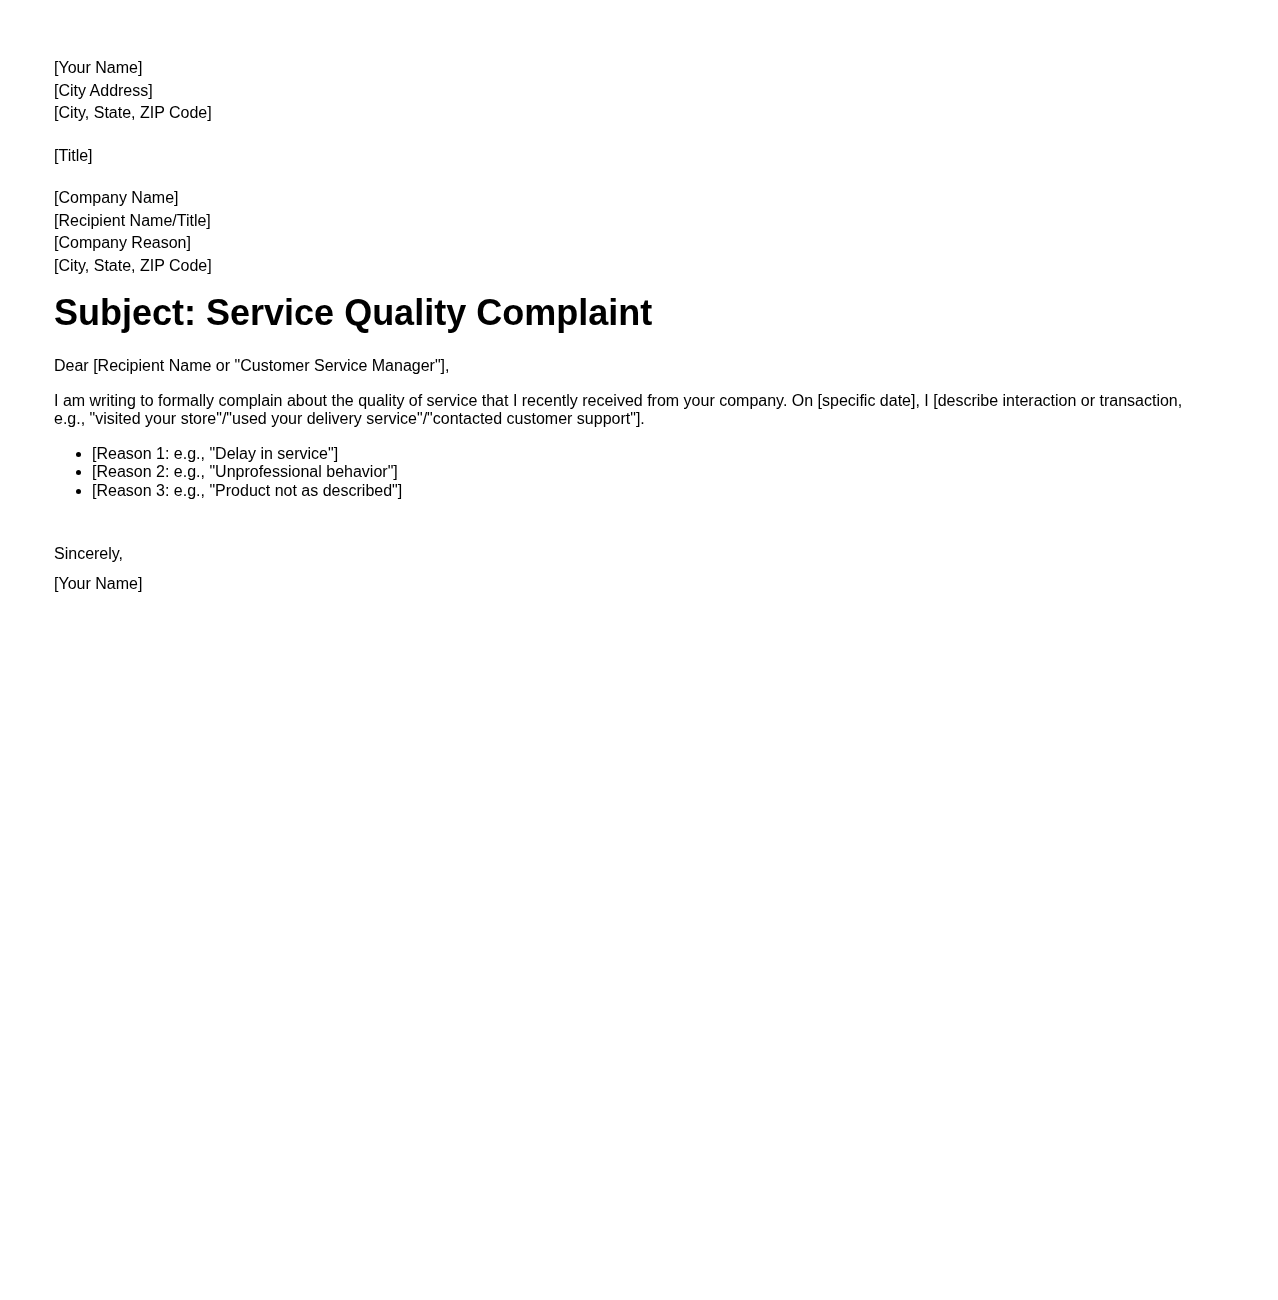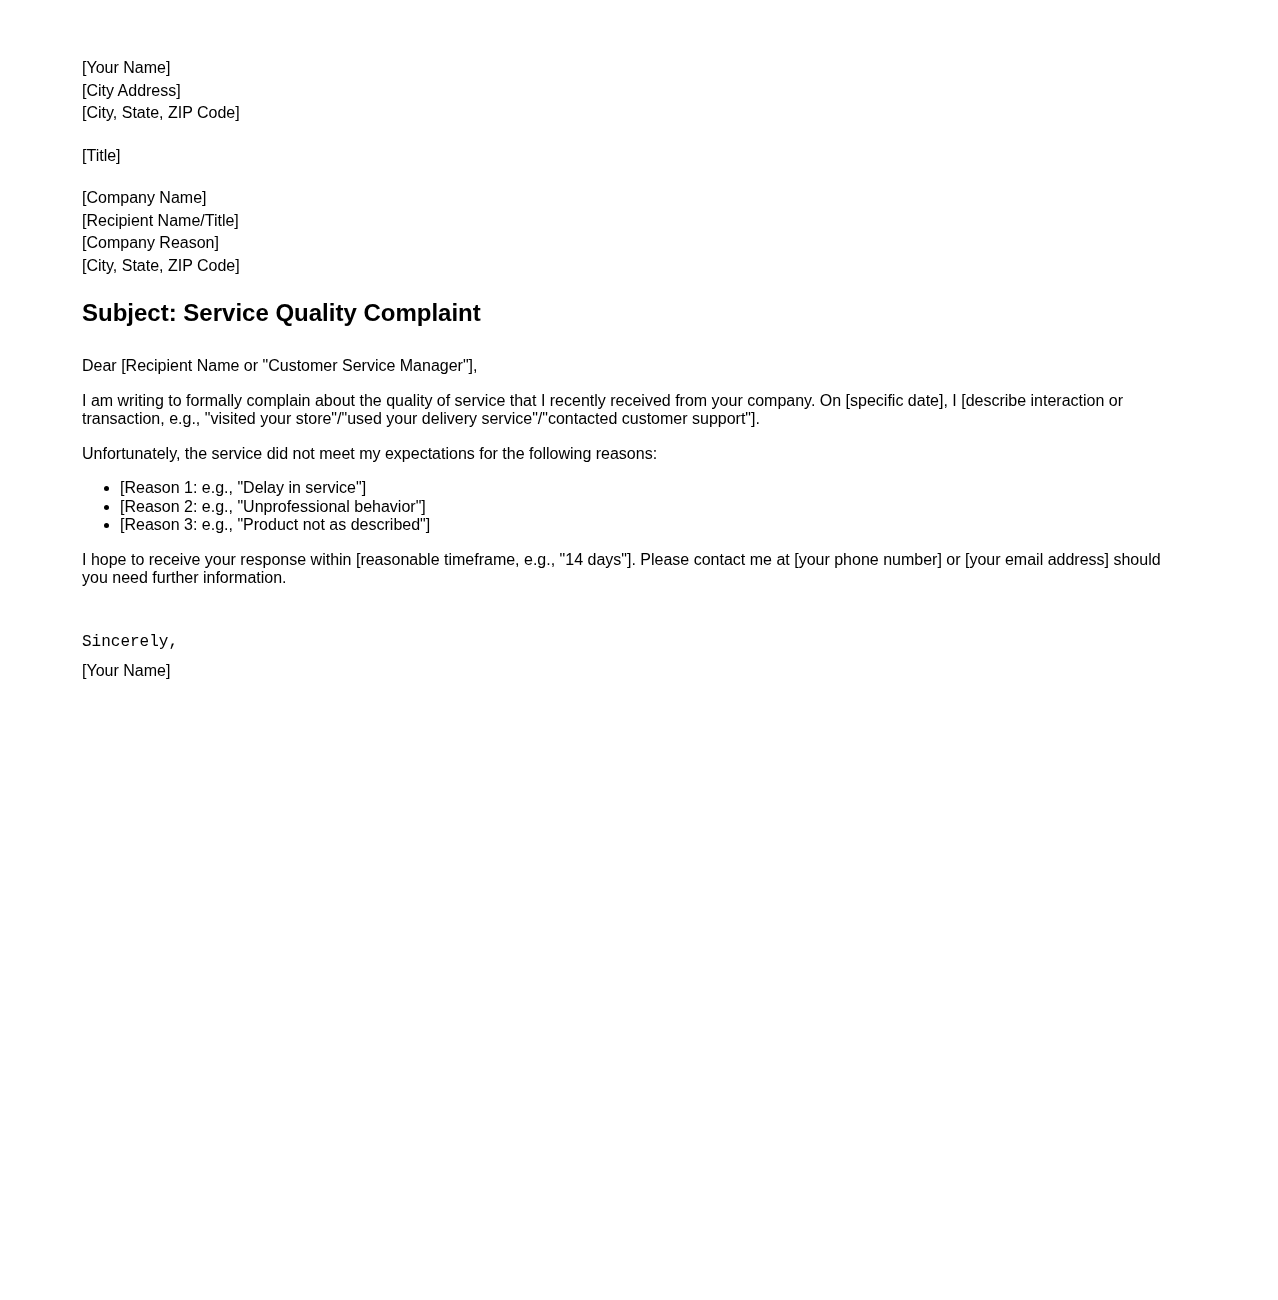--- a/index.html
+++ b/index.html
@@ -9,49 +9,48 @@
   }
   body {
     width: 1278px;
     height: 1300px;
     overflow: hidden;
     font-family: "Liberation Sans", "DejaVu Sans", sans-serif;
     font-size: 16px;
     color: #000000;
   }
   .page {
-    padding: 57px 88px 0 82px;
+    padding: 57px 88px 0 54px;
   }
   .addr-block {
     margin: 0 0 20px 0;
   }
   .addr-block p {
     margin: 0;
     line-height: 22.5px;
   }
   h1.subject {
-    font-size: 24px;
+    font-size: 36px;
     line-height: 32px;
     font-weight: bold;
     margin: 15px 0 28px 0;
   }
   p.body {
     margin: 16px 0;
     line-height: 18.5px;
   }
   ul.reasons {
     margin: 16px 0;
     padding-left: 38px;
   }
   ul.reasons li {
     line-height: 18.5px;
   }
   p.sig-close {
     margin: 45px 0 0 0;
-    font-family: Liberation Mono, monospace;
   }
   p.sig-name {
     margin: 11px 0 0 0;
   }
 </style>
 </head>
 <body>
 
 <div class="page">
 
@@ -71,27 +70,25 @@
     <p>[Company Reason]</p>
     <p>[City, State, ZIP Code]</p>
   </div>
 
   <h1 class="subject">Subject: Service Quality Complaint</h1>
 
   <p class="body">Dear [Recipient Name or "Customer Service Manager"],</p>
 
   <p class="body">I am writing to formally complain about the quality of service that I recently received from your company. On [specific date], I [describe interaction or transaction, e.g., "visited your store"/"used your delivery service"/"contacted customer support"].</p>
 
-  <p class="body">Unfortunately, the service did not meet my expectations for the following reasons:</p>
 
   <ul class="reasons">
     <li>[Reason 1: e.g., "Delay in service"]</li>
     <li>[Reason 2: e.g., "Unprofessional behavior"]</li>
     <li>[Reason 3: e.g., "Product not as described"]</li>
   </ul>
 
 
-  <p class="body">I hope to receive your response within [reasonable timeframe, e.g., "14 days"]. Please contact me at [your phone number] or [your email address] should you need further information.</p>
 
   <p class="body sig-close">Sincerely,</p>
   <p class="body sig-name">[Your Name]</p>
 
 </div>
 
 </body></html>

